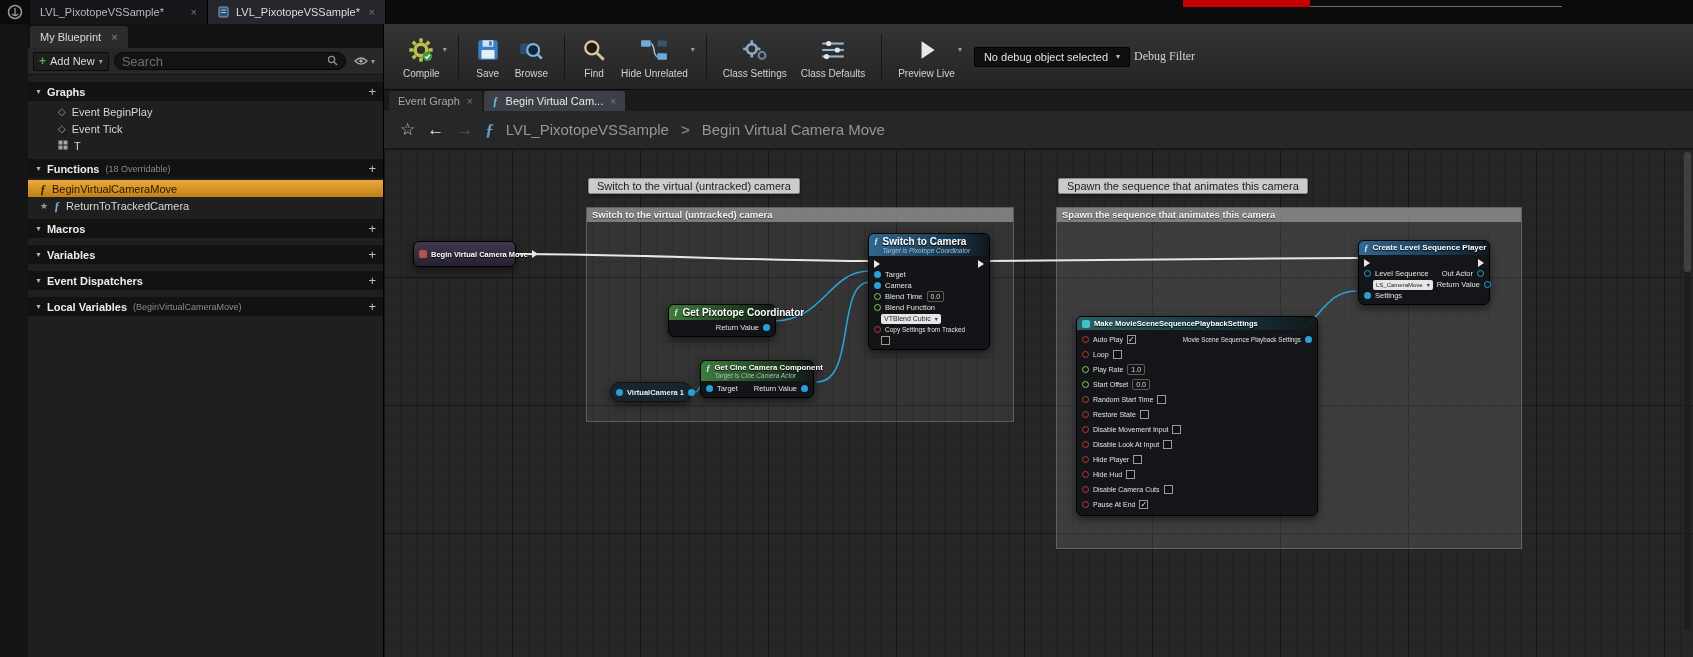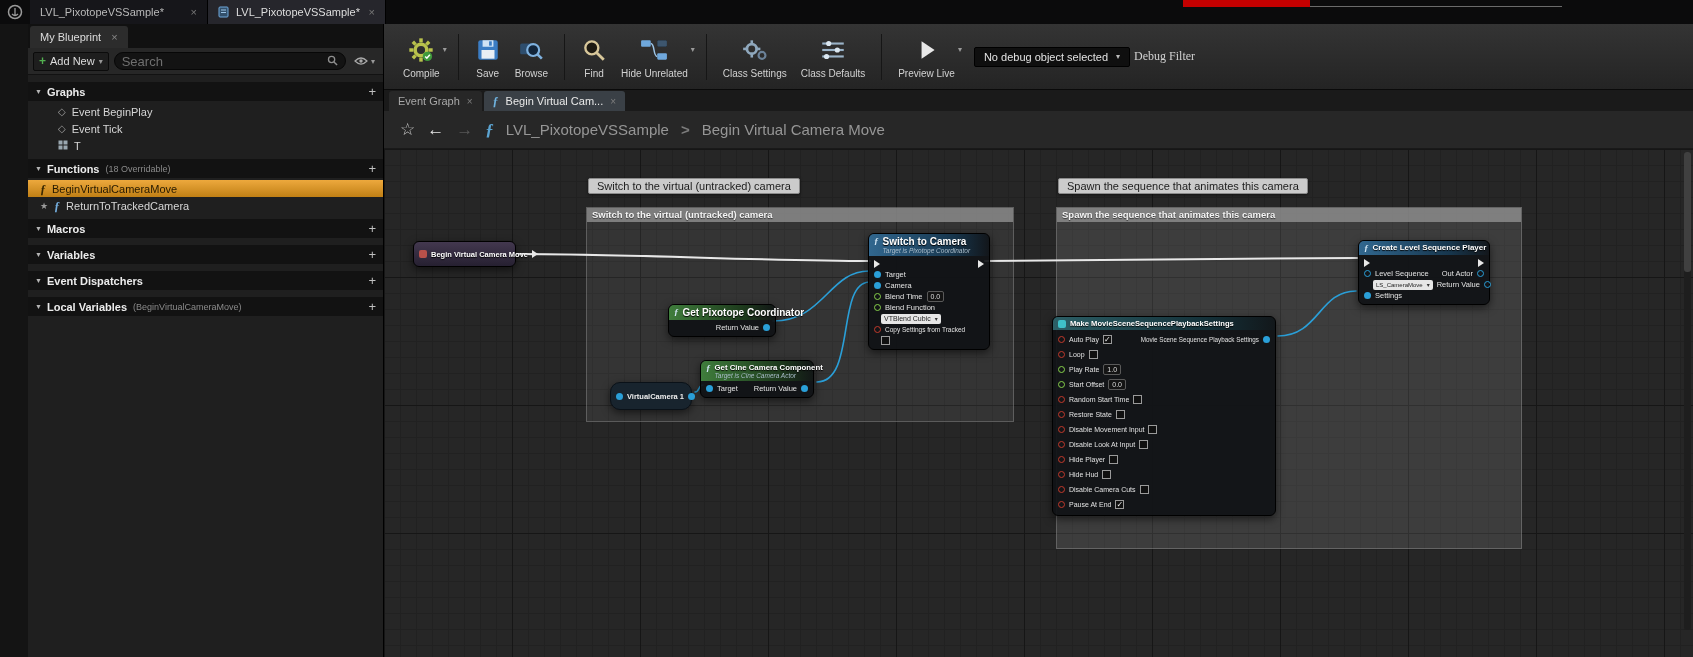--- a/index.html
+++ b/index.html
@@ -481,21 +481,21 @@
                 <span class="plabel">Target</span>
               </span>
               <span class="rgrp">
                 <span class="plabel">Return Value</span>
                 <span class="pin blue"></span>
               </span>
             </div>
           </div>
         </div>
 
-        <div class="node varnode" style="left:226px;top:233px;width:82px;height:28px;">
+        <div class="node varnode" style="left:226px;top:233px;width:82px;height:20px;">
           <span class="var-icon"></span>
           <span class="var-title">VirtualCamera 1</span>
           <span class="pin blue"></span>
         </div>
 
         <div class="node" style="left:484px;top:84px;width:122px;">
           <div class="nhead header-blue">
             <span class="fico">ƒ</span>
             <div>
               <div class="ntitle">Switch to Camera</div>
@@ -533,21 +533,21 @@
             <div class="nrow">
               <span class="pin red"></span>
               <span class="plabel tiny">Copy Settings from Tracked</span>
             </div>
             <div class="nrow" style="padding-left:12px;">
               <span class="cb"></span>
             </div>
           </div>
         </div>
 
-        <div class="node" style="left:668px;top:167px;width:224px;">
+        <div class="node" style="left:692px;top:167px;width:242px;">
           <div class="nhead header-struct">
             <span style="width:8px;height:8px;border-radius:2px;background:#3fc1c9;display:inline-block;margin-top:1px;"></span>
             <div>
                 <div class="ntitle" style="font-size:7.6px;">Make MovieSceneSequencePlaybackSettings</div>
               </div>
           </div>
           <div class="nbody">
             <div class="nrow mkrow spread">
               <span class="lgrp">
                 <span class="pin red"></span>

